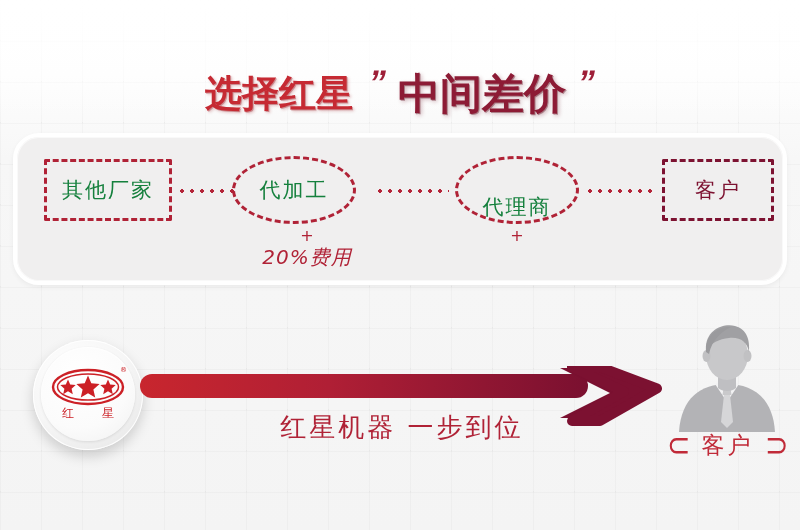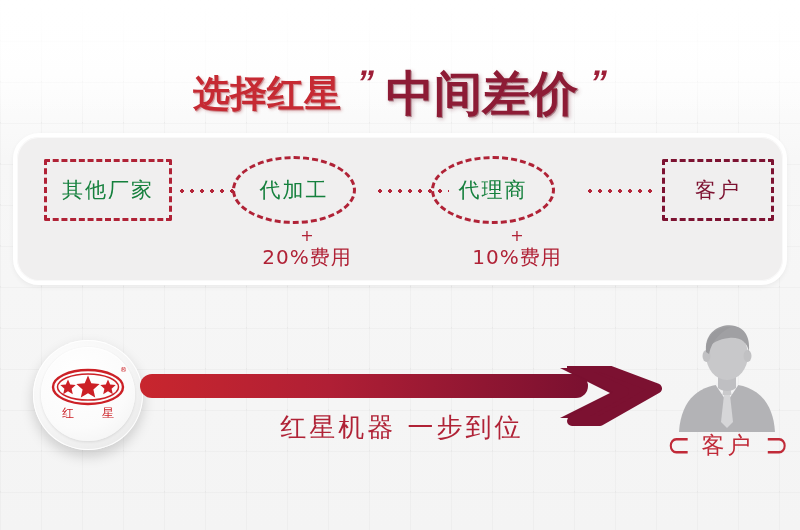--- a/index.html
+++ b/index.html
@@ -61,21 +61,21 @@
     text-shadow:1px 1px 0 rgba(150,20,30,.35), 2px 2px 3px rgba(160,30,40,.25);
   }
   .quote-open, .quote-close {
     font-size:34px; color:#9e1f38; font-weight:bold;
     display:inline-block; transform:translateY(-12px) skewX(-12deg);
     letter-spacing:-2px;
   }
   .quote-open { margin:0 4px 0 2px; }
   .quote-close { margin:0 2px 0 12px; }
   .title-c {
-    font-size:48px;
+    font-size:42px;
     color:#8d1b35;
     text-shadow:1px 1px 0 rgba(90,10,25,.4), 2px 2px 4px rgba(110,15,35,.3);
     margin-left:10px;
   }
 
   
   .panel {
     position:absolute; left:13px; top:133px; width:774px; height:152px;
     background:#f0efef;
     border:4px solid #ffffff;
@@ -101,41 +101,41 @@
     border-radius:2px;
   }
   .node-ellipse {
     border:3px dashed #b02236;
     border-radius:50%;
   }
   .node-dark { border-color:#7d1231; color:#7d1231; }
 
   .n1 { left:27px;  top:22px; width:128px; height:62px; }
   .n2 { left:215px; top:19px; width:124px; height:68px; }
-  .n3 { left:414px; top:19px; width:124px; height:68px; }
+  .n3 { left:438px; top:19px; width:124px; height:68px;align-items:flex-end; }
   .n4 { left:645px; top:22px; width:112px; height:62px; }
 
   .dots {
     position:absolute; top:52px; height:4px;
     background-image:radial-gradient(circle, #b42539 1.6px, transparent 1.9px);
     background-size:10px 4px;
     background-repeat:repeat-x;
   }
   .d1 { left:160px; width:62px; }
   .d2 { left:358px; width:74px; }
   .d3 { left:568px; width:72px; }
 
   .fee {
     position:absolute;
     width:160px; text-align:center;
     color:#b02236;
     font-family:"DejaVu Sans","Liberation Sans",sans-serif;
   }
   .fee .plus { font-size:16px; line-height:17px; display:block; }
-  .fee .amt  { font-size:20px; line-height:26px; display:block; letter-spacing:1px; }
+  .fee .amt  { font-size:20px; line-height:26px; display:block; letter-spacing:1px;font-style:italic; }
   .f1 { left:210px; top:90px; }
   .f2 { left:420px; top:90px; }
 
   
   
   .logo-badge {
     position:absolute; left:33px; top:340px; width:110px; height:110px;
     border-radius:50%;
     background:radial-gradient(circle at 36% 30%, #ffffff 0%, #f6f6f6 52%, #e2e2e2 100%);
     box-shadow:0 6px 13px rgba(0,0,0,.17), inset 0 0 0 1px rgba(255,255,255,.9);
@@ -220,21 +220,20 @@
         <span>客户</span>
       </div>
 
       <div class="fee f1">
         <span class="plus">+</span>
         <span class="amt">20%费用</span>
       </div>
 
       <div class="fee f2">
         <span class="plus">+</span>
-        <span class="amt">10%费用</span>
       </div>
 
     </div>
   </div>
 
   <div class="logo-badge">
     <div class="logo-inner">
       <div class="logo-mark">
         <svg width="80" height="62" viewBox="0 0 80 62">
           <ellipse cx="40" cy="24" rx="35" ry="17" fill="none" stroke="#cc2026" stroke-width="2.4"></ellipse>

